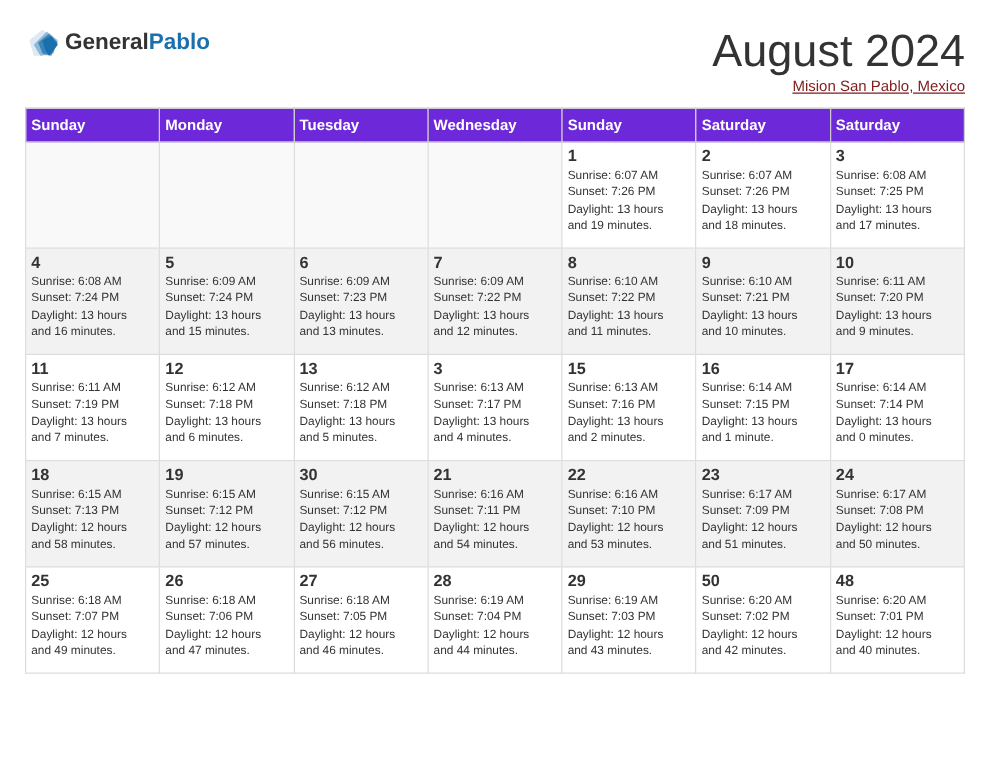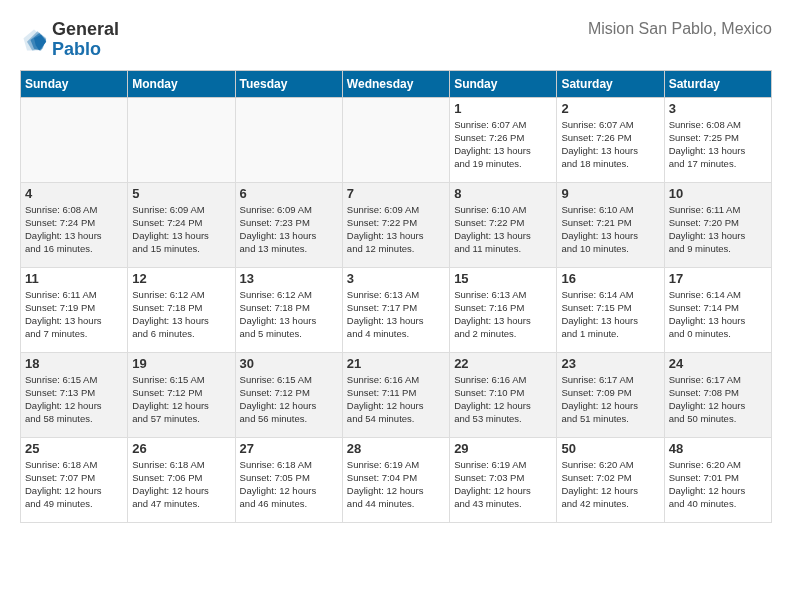--- a/index.html
+++ b/index.html
@@ -16,22 +16,22 @@
       align-items: flex-start;
       margin-bottom: 10px;
     }
     .logo {
       display: flex;
       align-items: center;
       gap: 4px;
     }
     .logo-text {
       display: flex;
-      flex-direction: column;
       line-height: 1.1;
+      text-align: center;
     }
     .logo-general {
       font-size: 18px;
       font-weight: bold;
       color: #333;
     }
     .logo-blue {
       font-size: 18px;
       font-weight: bold;
       color: #1a6fad;
@@ -42,30 +42,31 @@
     }
     .title-section {
       text-align: right;
     }
     .main-title {
       font-size: 36px;
       font-weight: normal;
       color: #333;
     }
     .subtitle {
-      font-size: 16px;
-      color: #737373;
+      font-size: 12px;
+      color: #7f1d1d;
+      text-decoration: underline;
     }
     table {
       width: 100%;
       border-collapse: collapse;
       table-layout: fixed;
     }
     th {
-      background-color: #0369a1;
+      background-color: #6d28d9;
       color: #fff;
       font-size: 12px;
       font-weight: bold;
       padding: 6px 4px;
       text-align: left;
       border: 1px solid #ccc;
     }
     td {
       border: 1px solid #ddd;
       vertical-align: top;
@@ -107,20 +108,21 @@
       <polygon points="20,6 30,14 26,26 14,28 8,18" fill="#1a6fad" opacity="0.4"></polygon>
       <polygon points="22,8 30,16 24,28 16,26 12,16" fill="#1a6fad" opacity="0.7"></polygon>
       <polygon points="24,10 30,18 22,28 18,22 16,14" fill="#1a6fad"></polygon>
     </svg>
     <div class="logo-text">
       <span class="logo-general">General</span>
       <span class="logo-blue">Pablo</span>
     </div>
   </div>
   <div class="title-section">
+    <div class="main-title">August 2024</div>
     <div class="subtitle">Mision San Pablo, Mexico</div>
   </div>
 </div>
 
 <table>
   <thead>
     <tr id="dow-row">
         <th>Sunday</th>
         <th>Monday</th>
         <th>Tuesday</th>

